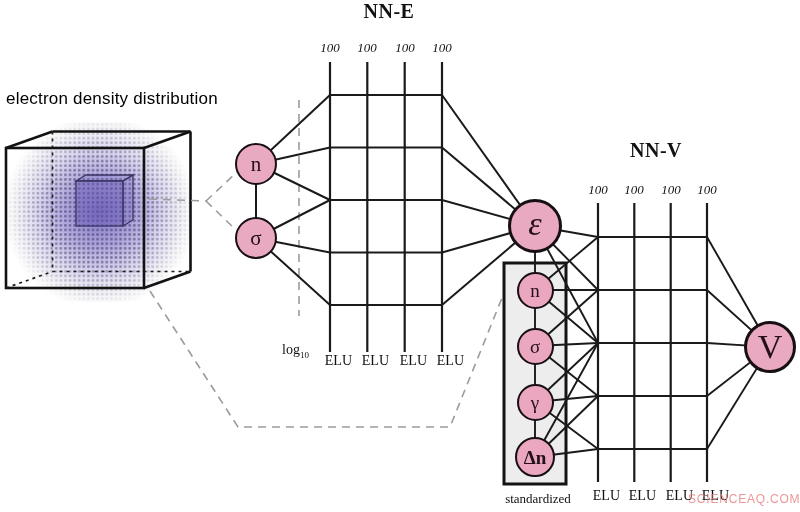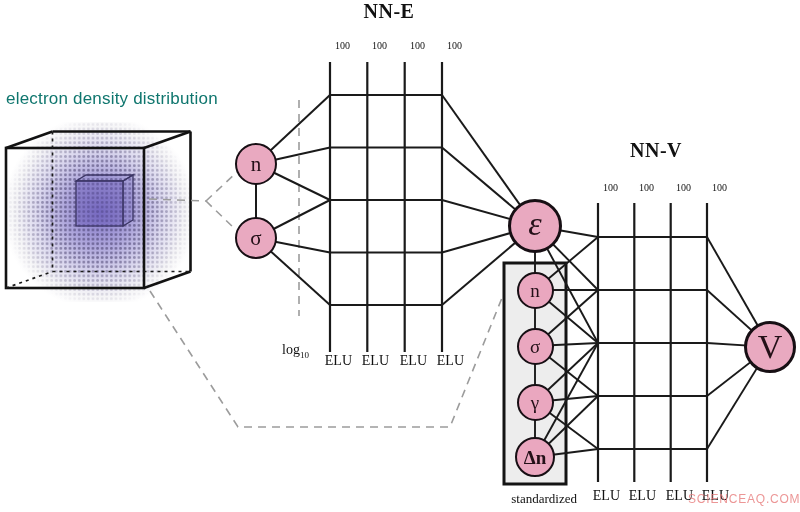--- a/index.html
+++ b/index.html
@@ -18,30 +18,30 @@
   .cloud::after{
     content:"";position:absolute;inset:0;
     background-image:radial-gradient(rgba(66,58,104,0.55) 1.15px, rgba(0,0,0,0) 1.55px);
     background-size:4.6px 4.6px;
     -webkit-mask-image:radial-gradient(circle at 50% 50%,#000 0 38%,rgba(0,0,0,0.45) 58%,transparent 74%);
             mask-image:radial-gradient(circle at 50% 50%,#000 0 38%,rgba(0,0,0,0.45) 58%,transparent 74%);
   }
   
   .caption{
     position:absolute;left:6px;top:89px;font-family:"Liberation Sans","DejaVu Sans",sans-serif;
-    font-size:17px;color:#0f766e;letter-spacing:0.2px;white-space:nowrap;
+    font-size:17px;color:#000000;letter-spacing:0.2px;white-space:nowrap;
   }
   .net-title{position:absolute;font-size:20px;font-weight:bold;text-align:center;letter-spacing:0.5px;}
   .t-nne{left:330px;top:0px;width:118px;}
   .t-nnv{left:600px;top:139px;width:112px;}
-  .wlabel{position:absolute;width:40px;margin-left:-20px;text-align:right;font-size:10px;}
+  .wlabel{position:absolute;width:40px;margin-left:-20px;text-align:center;font-size:13px;font-style:italic;}
   .alabel{position:absolute;width:44px;margin-left:-22px;text-align:right;font-size:14px;}
   .loglabel{position:absolute;left:282px;top:314px;font-size:14px;margin-top:28px;}
   .loglabel sub{font-size:9px;}
-  .stdlabel{position:absolute;left:499px;top:491px;width:78px;text-align:right;font-size:13px;}
+  .stdlabel{position:absolute;left:499px;top:491px;width:78px;text-align:center;font-size:13px;}
   .watermark{
     position:absolute;left:688px;top:492px;font-family:"Liberation Sans","DejaVu Sans",sans-serif;
     font-size:12px;color:rgba(231,120,120,0.78);letter-spacing:0.8px;white-space:nowrap;text-align:center;
   }
   
   .node{
     position:absolute;border-radius:50%;background:#e9a9c0;border:2.5px solid #170f14;
     display:flex;align-items:center;justify-content:center;box-sizing:border-box;
     line-height:1;color:#241018;
   }

